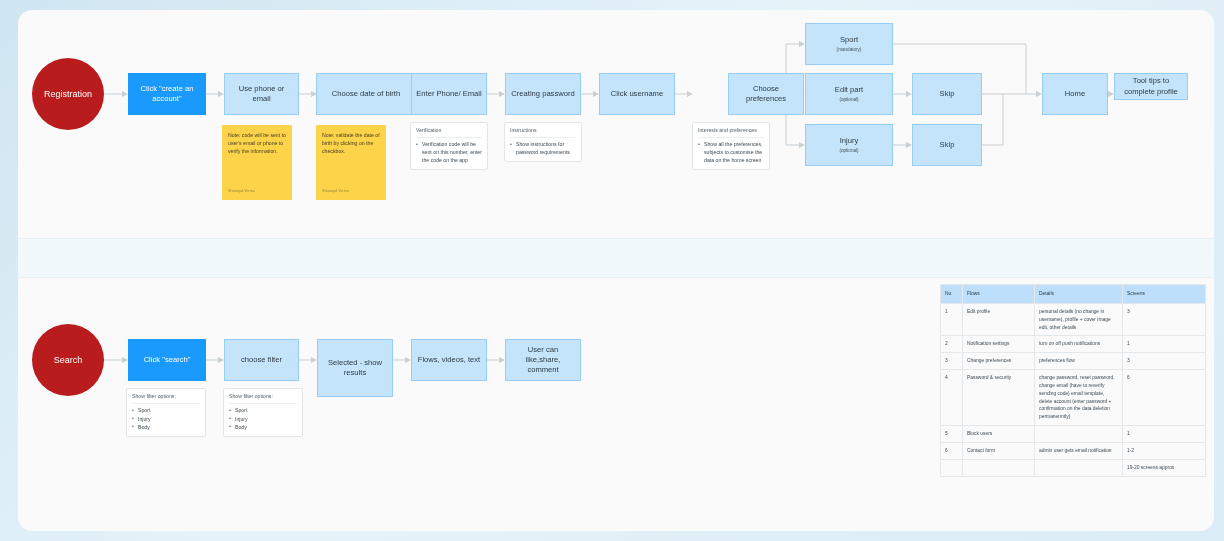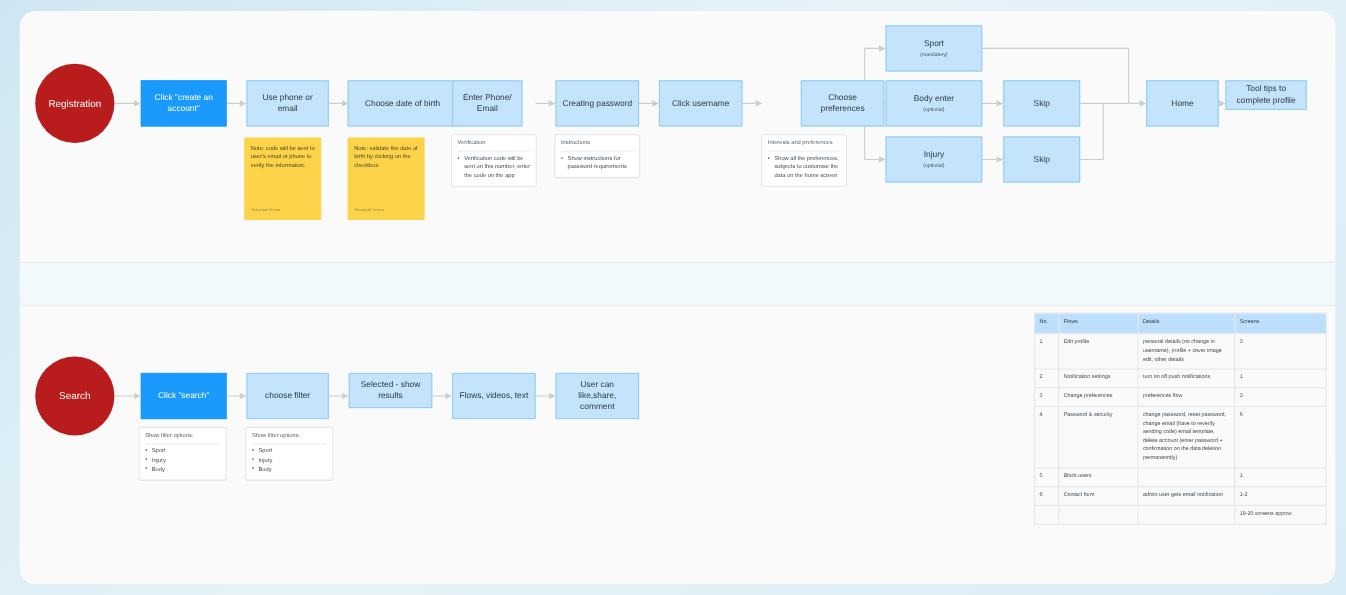--- a/index.html
+++ b/index.html
@@ -210,39 +210,39 @@
 
     <div class="node primary" style="left:110px; top:63px; width:78px; height:42px;">
       <span>Click "create an account"</span>
     </div>
     <div class="node step" style="left:206px; top:63px; width:75px; height:42px;">
       <span>Use phone or email</span>
     </div>
     <div class="node step" style="left:298px; top:63px; width:100px; height:42px;">
       <span>Choose date of birth</span>
     </div>
-    <div class="node step" style="left:393px; top:63px; width:64px; height:42px;">
+    <div class="node step" style="left:393px; top:63px; width:76px; height:42px;">
       <span>Enter Phone/ Email</span>
     </div>
     <div class="node step" style="left:487px; top:63px; width:76px; height:42px;">
       <span>Creating password</span>
     </div>
     <div class="node step" style="left:581px; top:63px; width:76px; height:42px;">
       <span>Click username</span>
     </div>
     <div class="node step" style="left:675px; top:63px; width:76px; height:42px;margin-left:35px;">
       <span>Choose preferences</span>
     </div>
 
     <div class="node step" style="left:787px; top:13px; width:88px; height:42px; flex-direction:column;">
       <span>Sport</span>
       <span class="sub">(mandatory)</span>
     </div>
     <div class="node step" style="left:787px; top:63px; width:88px; height:42px; flex-direction:column;">
-      <span>Body enter</span>
+      <span>Edit part</span>
       <span class="sub">(optional)</span>
     </div>
     <div class="node step" style="left:787px; top:114px; width:88px; height:42px; flex-direction:column;">
       <span>Injury</span>
       <span class="sub">(optional)</span>
     </div>
 
     <div class="node step" style="left:894px; top:63px; width:70px; height:42px;">
       <span>Skip</span>
     </div>
@@ -288,21 +288,21 @@
     <div class="node start" style="left:14px; top:314px; width:72px; height:72px;">
       <span>Search</span>
     </div>
 
     <div class="node primary" style="left:110px; top:329px; width:78px; height:42px;">
       <span>Click "search"</span>
     </div>
     <div class="node step" style="left:206px; top:329px; width:75px; height:42px;text-align:right;">
       <span>choose filter</span>
     </div>
-    <div class="node step" style="left:299px; top:329px; width:76px; height:32px;">
+    <div class="node step" style="left:299px; top:329px; width:76px; height:58px;">
       <span>Selected - show results</span>
     </div>
     <div class="node step" style="left:393px; top:329px; width:76px; height:42px;">
       <span>Flows, videos, text</span>
     </div>
     <div class="node step" style="left:487px; top:329px; width:76px; height:42px;">
       <span>User can like,share, comment</span>
     </div>
 
     <div class="note" style="left:108px; top:378px; width:80px;">

